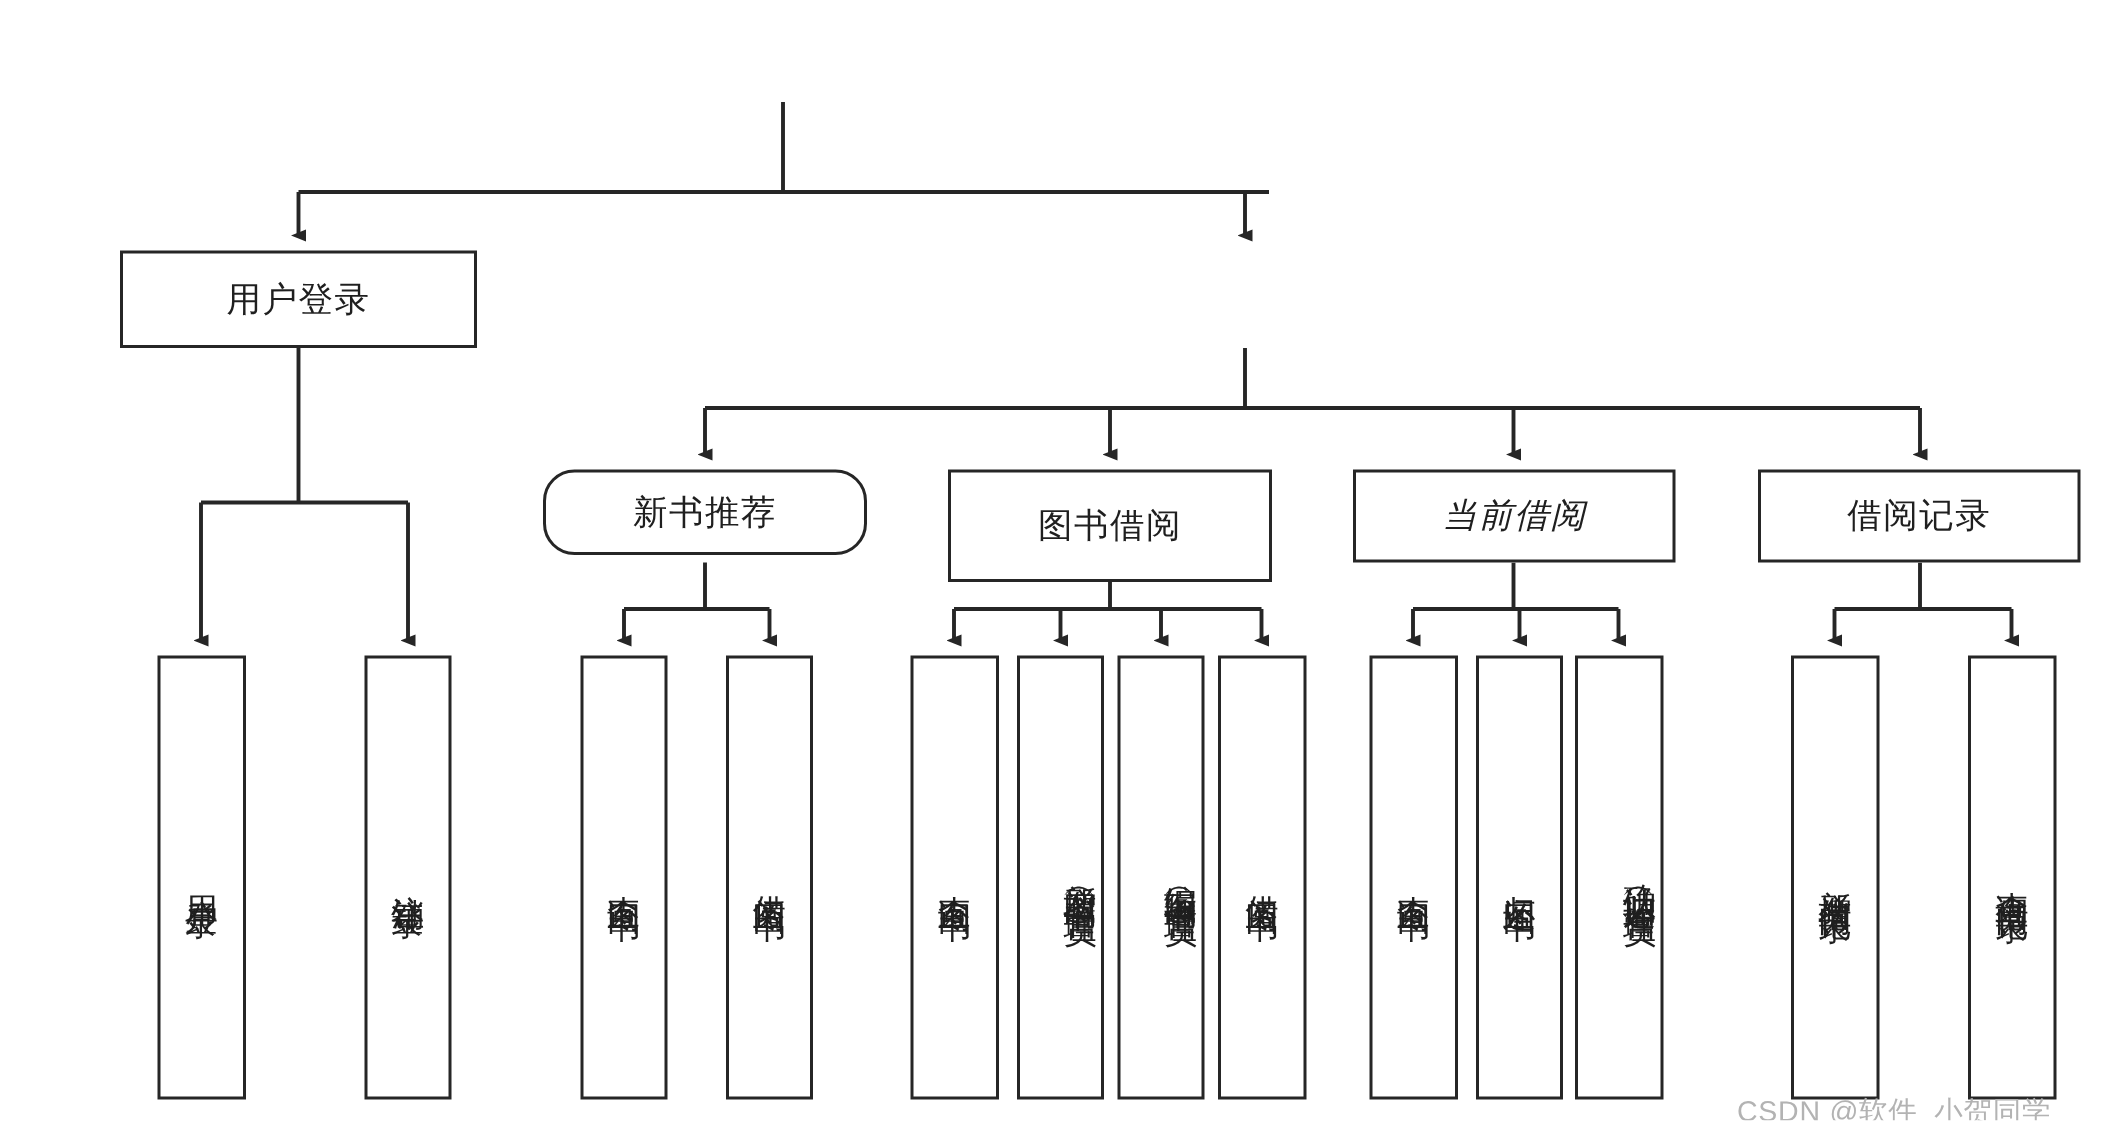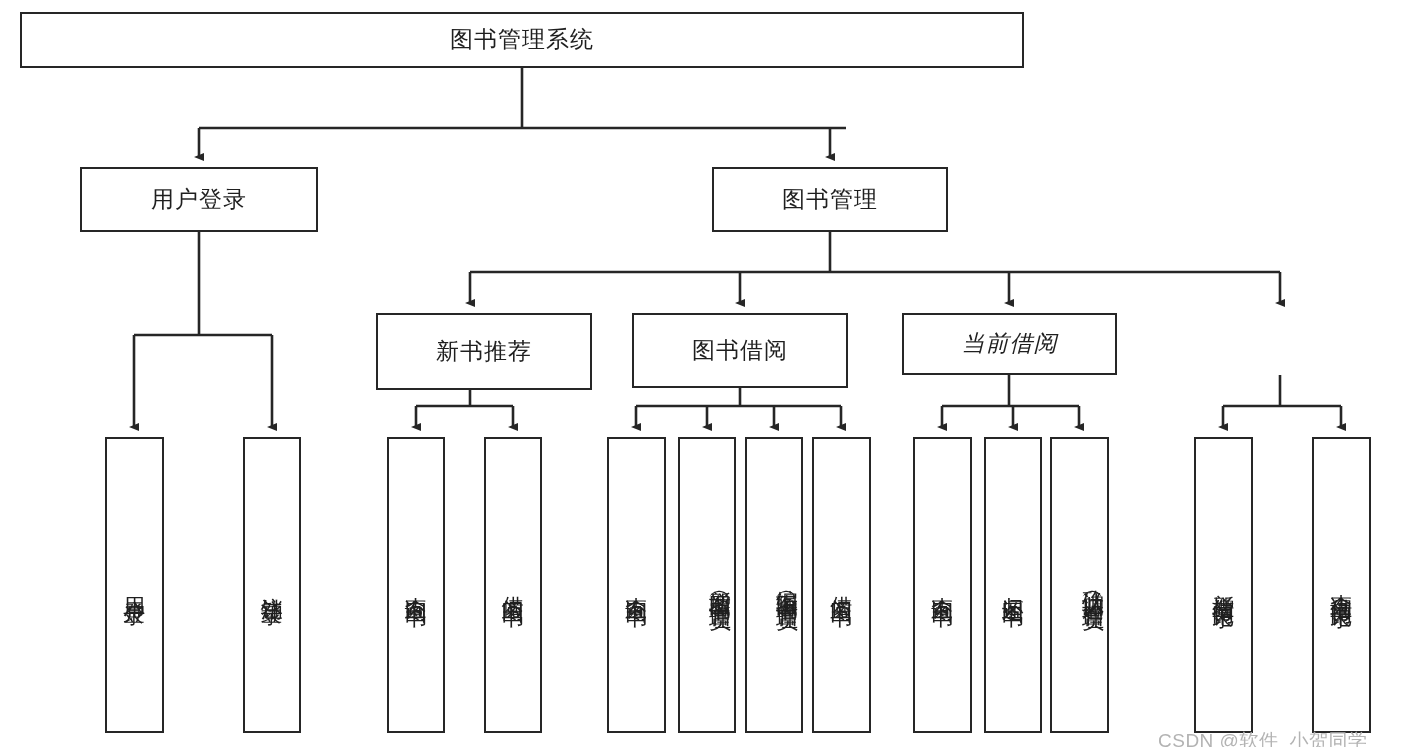--- a/index.html
+++ b/index.html
@@ -106,39 +106,36 @@
       <path d="M1013,406 L1013,427" marker-end="url(#arrow)"></path>
       <path d="M1079,406 L1079,427" marker-end="url(#arrow)"></path>
 
       <path d="M1280,375 L1280,406"></path>
       <path d="M1223,406 L1341,406"></path>
       <path d="M1223,406 L1223,427" marker-end="url(#arrow)"></path>
       <path d="M1341,406 L1341,427" marker-end="url(#arrow)"></path>
     </g>
   </svg>
 
-  <div class="node h" style="left:20px; top:12px; width:1004px; height:56px;">
-    <span>图书管理系统</span>
-  </div>
 
   <div class="node h" style="left:80px; top:167px; width:238px; height:65px;">
     <span>用户登录</span>
   </div>
-  <div class="node h" style="left:712px; top:167px; width:236px; height:65px;">
-    <span>图书管理</span>
-  </div>
 
-  <div class="node h" style="left:376px; top:313px; width:216px; height:77px;">
+  <div class="node h" style="left:362px; top:313px; width:216px; height:57px;border-radius:21px;">
     <span>新书推荐</span>
   </div>
   <div class="node h" style="left:632px; top:313px; width:216px; height:75px;">
     <span>图书借阅</span>
   </div>
   <div class="node h" style="left:902px; top:313px; width:215px; height:62px;font-style:italic;">
     <span>当前借阅</span>
+  </div>
+  <div class="node h" style="left:1172px; top:313px; width:215px; height:62px;">
+    <span>借阅记录</span>
   </div>
 
   <div class="node v mid" style="left:105px; top:437px; width:59px; height:296px;">
     <span>用户登录</span>
   </div>
   <div class="node v mid" style="left:243px; top:437px; width:58px; height:296px;">
     <span>注销登录</span>
   </div>
 
   <div class="node v mid" style="left:387px; top:437px; width:58px; height:296px;">

